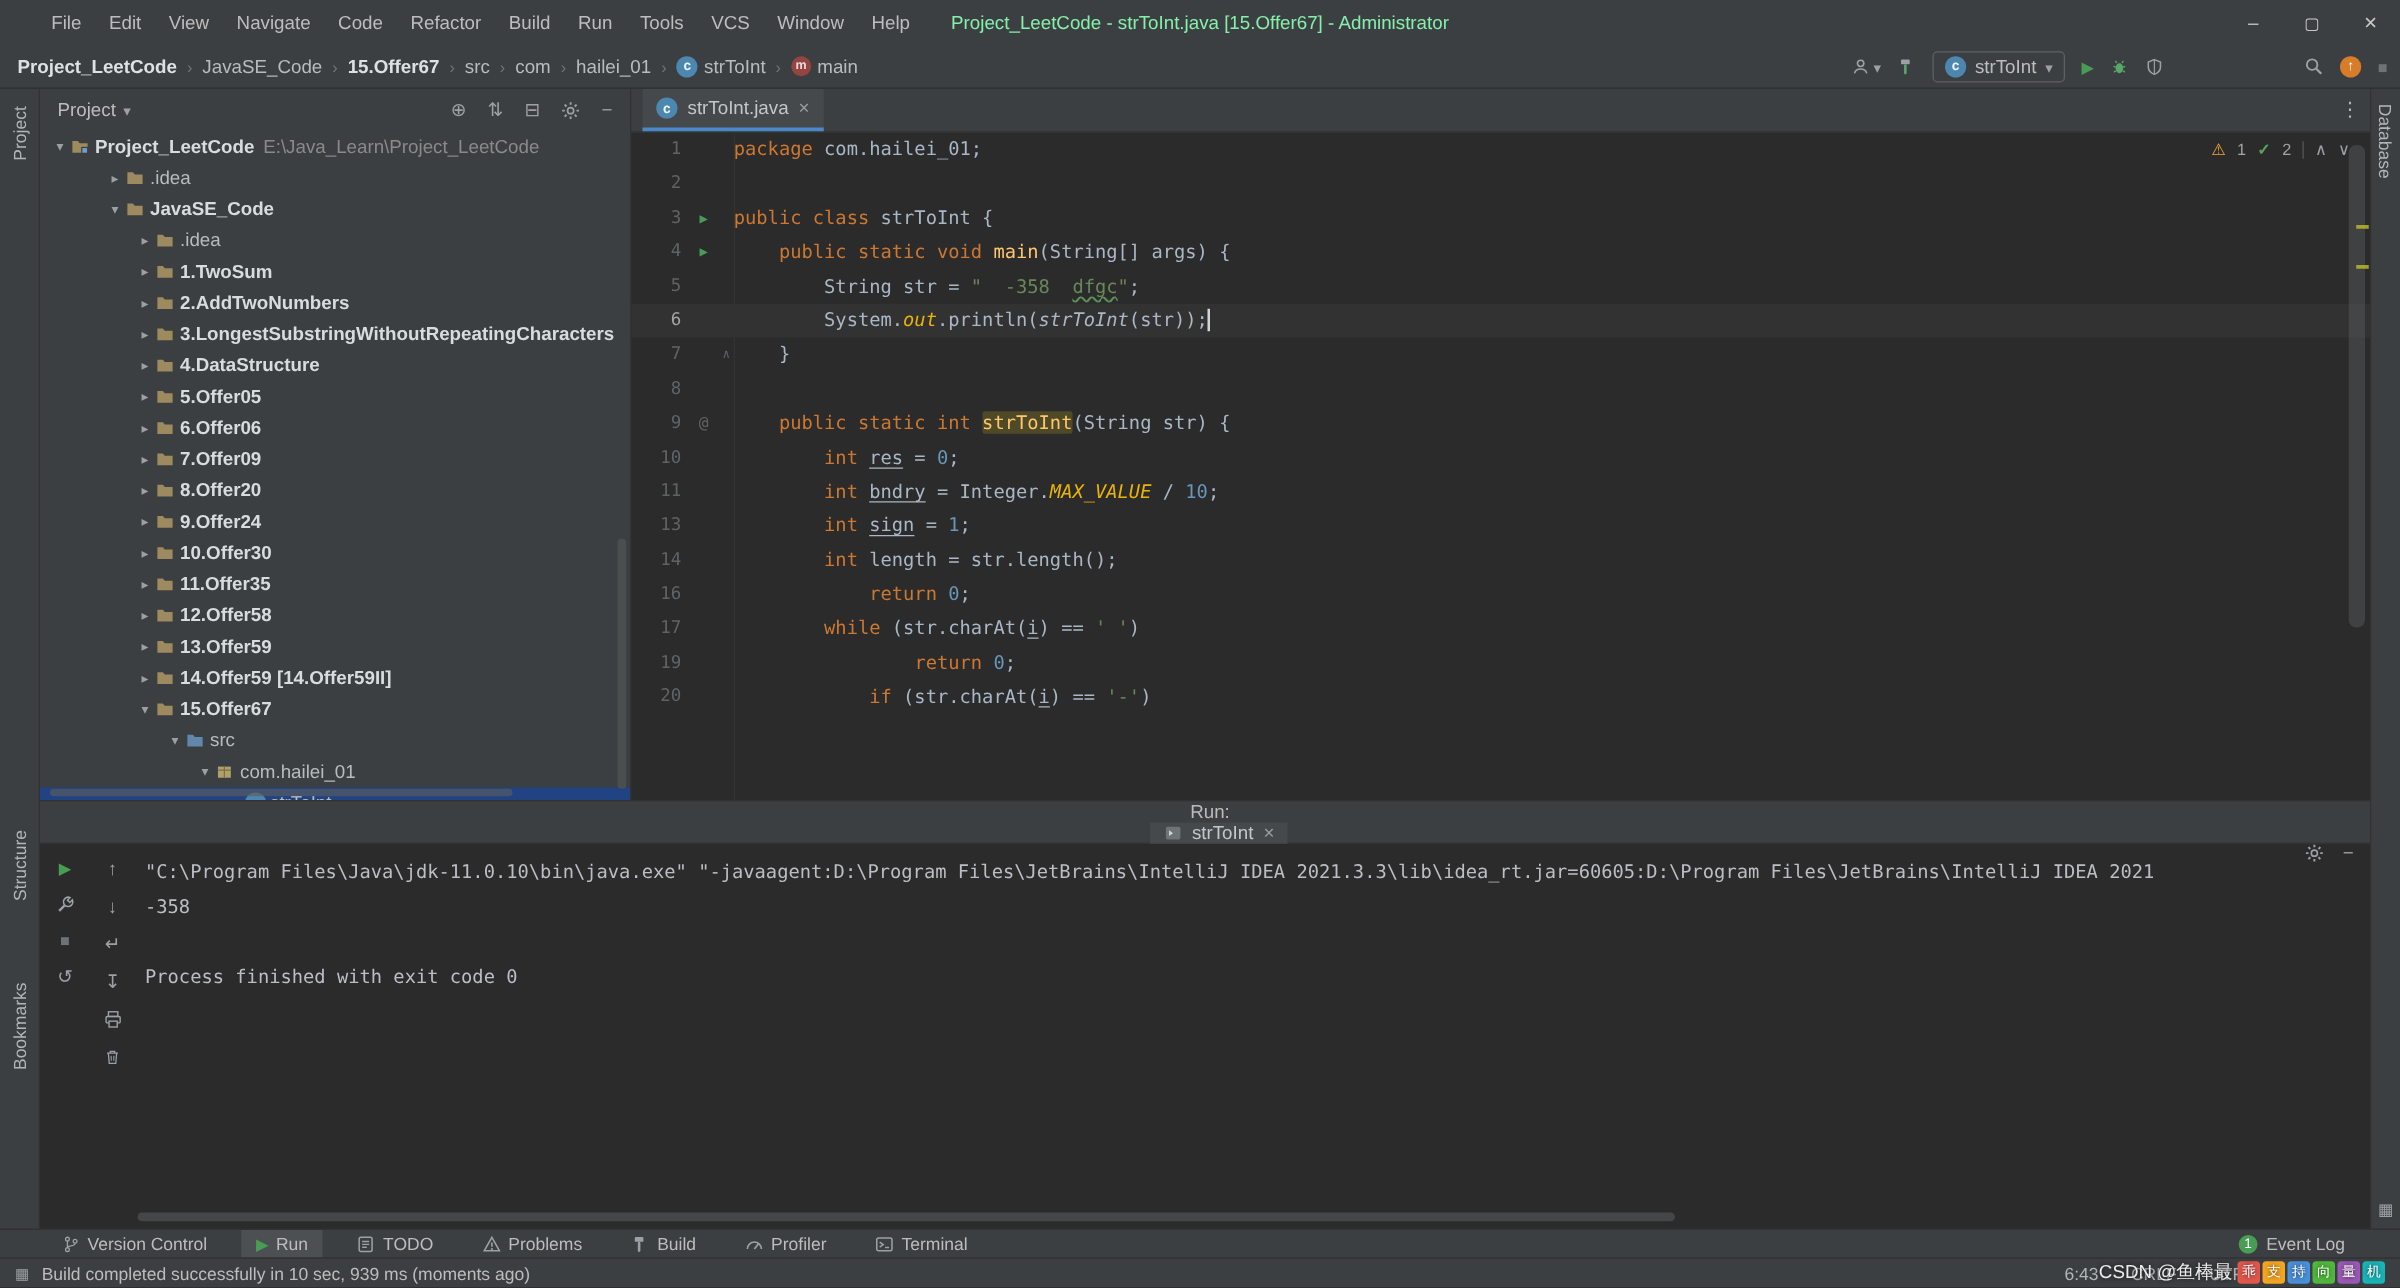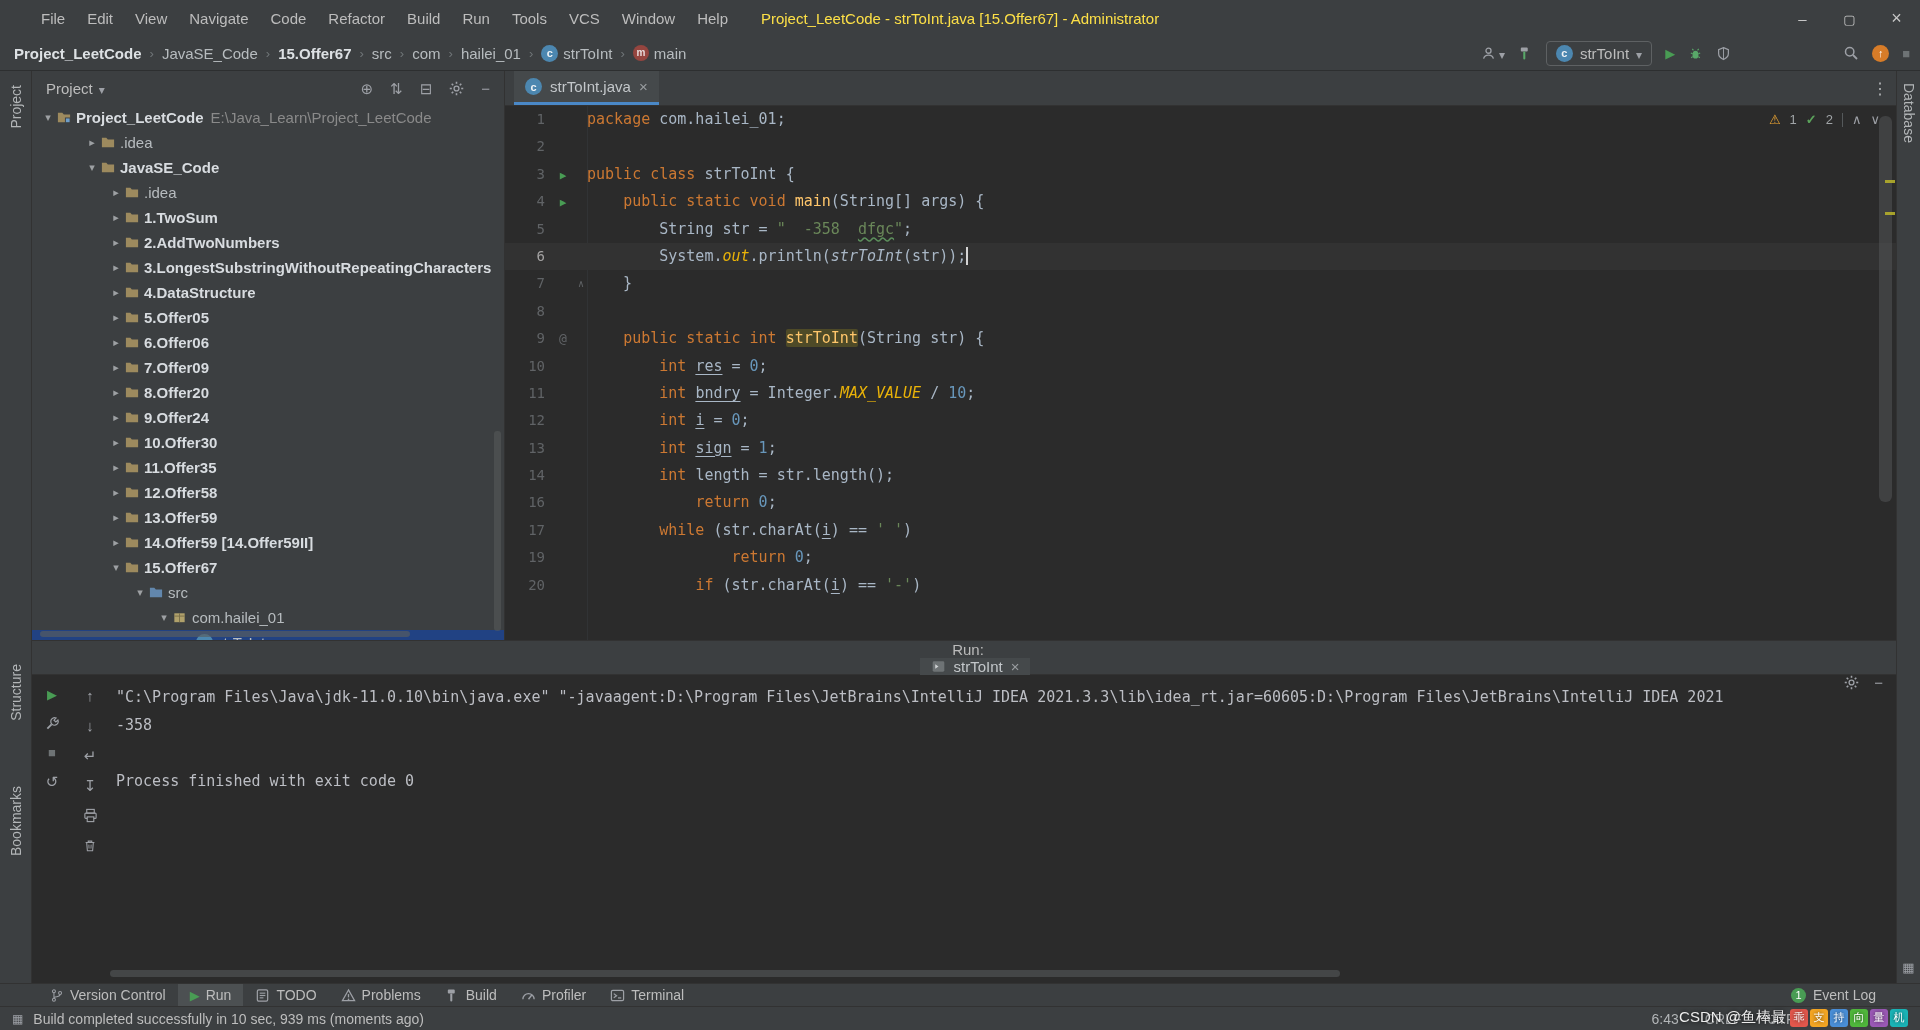--- a/index.html
+++ b/index.html
@@ -9,21 +9,21 @@
     font-family:"Liberation Sans", sans-serif; font-size:15px;
   }
   .mono { font-family:"DejaVu Sans Mono", monospace; }
   .g { font-size:15px; color:#9da0a6; line-height:1; display:inline-block; }
   .ic { display:inline-flex; align-items:center; justify-content:center; line-height:1; }
 
   
   .titlebar { position:absolute; top:0; left:0; right:0; height:36px; background:#3c3f41;
               display:flex; align-items:center; padding-left:30px; z-index:30; }
   .menu-item { padding:0 11px; height:100%; display:flex; align-items:center; color:#bdbdbd; cursor:default; }
-  .window-title { position:absolute; left:50%; transform:translateX(-50%); color:#fde047; white-space:nowrap; }
+  .window-title { position:absolute; left:50%; transform:translateX(-50%); color:#86efac; white-space:nowrap; }
   .win-controls { position:absolute; right:0; top:0; height:36px; display:flex; }
   .win-btn { width:47px; height:36px; display:flex; align-items:center; justify-content:center; color:#c7c7c7; font-size:15px; }
   .win-min::before { content:"–"; }
   .win-max::before { content:"▢"; font-size:13px; }
   .win-close::before { content:"×"; font-size:18px; }
 
   
   .navbar { position:absolute; top:36px; left:0; right:0; height:35px; background:#3c3f41;
             border-bottom:1px solid #2d2f30; display:flex; align-items:center; padding-left:14px; z-index:25; }
   .crumb { display:inline-flex; align-items:center; gap:5px; color:#b7bcbf; white-space:nowrap; }
@@ -128,21 +128,21 @@
   .vtoolbar.narrow { width:36px; }
   .console { flex:1; overflow:hidden; padding:8px 0 0 8px; font-family:"DejaVu Sans Mono", monospace;
              font-size:15px; color:#bcbec4; }
   .console div { height:28px; line-height:28px; white-space:pre; overflow:hidden; }
   .console-hscroll { position:absolute; bottom:5px; left:78px; width:1230px; height:7px; background:#55585a;
                      border-radius:4px; opacity:.6; }
 
   
   .toolbar { position:absolute; left:0; right:0; bottom:24px; height:23px; background:#3c3f41;
              border-top:1px solid #323232; display:flex; align-items:center; padding-left:38px;
-             font-size:14px; color:#bdbdbd; z-index:30; }
+             font-size:14px; color:#bdbdbd; z-index:30;gap:15px; }
   .tb-btn { height:100%; display:inline-flex; align-items:center; gap:6px; padding:0 12px; white-space:nowrap; }
   .tb-btn.active { background:#4c5052; }
   .event-log { position:absolute; right:44px; display:flex; align-items:center; gap:7px; }
   .badge-dot { width:15px; height:15px; border-radius:50%; background:#499c54; color:#fff; font-size:11px;
                display:inline-flex; align-items:center; justify-content:center; }
   .statusbar { position:absolute; left:0; right:0; bottom:0; height:24px; background:#3c3f41;
                border-top:1px solid #323232; display:flex; align-items:center; font-size:14px;
                color:#bdbdbd; z-index:30; }
   .sb-ic { margin-left:12px; color:#9da0a6; font-size:12px; }
   .sb-msg { margin-left:10px; white-space:nowrap; }
@@ -559,21 +559,20 @@
     <div class="code-line"><span class="ln">2</span><span class="gut"></span><span class="fold"></span><span class="code"></span></div>
     <div class="code-line"><span class="ln">3</span><span class="gut"><span class="run-arrow">▶</span></span><span class="fold"></span><span class="code"><span class="c-kw">public class </span><span class="c-d">strToInt {</span></span></div>
     <div class="code-line"><span class="ln">4</span><span class="gut"><span class="run-arrow">▶</span></span><span class="fold"></span><span class="code"><span class="c-d">    </span><span class="c-kw">public static void </span><span class="c-md">main</span><span class="c-d">(String[] args) {</span></span></div>
     <div class="code-line"><span class="ln">5</span><span class="gut"></span><span class="fold"></span><span class="code"><span class="c-d">        String str = </span><span class="c-str">"  -358  </span><span class="c-typo">dfgc</span><span class="c-str">"</span><span class="c-d">;</span></span></div>
     <div class="code-line cur"><span class="ln">6</span><span class="gut"></span><span class="fold"></span><span class="code"><span class="c-d">        System.</span><span class="c-fld">out</span><span class="c-d">.println(</span><span class="c-it">strToInt</span><span class="c-d">(str));</span><span class="caret"></span></span></div>
     <div class="code-line"><span class="ln">7</span><span class="gut"></span><span class="fold">∧</span><span class="code"><span class="c-d">    }</span></span></div>
     <div class="code-line"><span class="ln">8</span><span class="gut"></span><span class="fold"></span><span class="code"></span></div>
     <div class="code-line"><span class="ln">9</span><span class="gut">@</span><span class="fold"></span><span class="code"><span class="c-d">    </span><span class="c-kw">public static int </span><span class="c-mdhl">strToInt</span><span class="c-d">(String str) {</span></span></div>
     <div class="code-line"><span class="ln">10</span><span class="gut"></span><span class="fold"></span><span class="code"><span class="c-d">        </span><span class="c-kw">int </span><span class="c-re">res</span><span class="c-d"> = </span><span class="c-num">0</span><span class="c-d">;</span></span></div>
     <div class="code-line"><span class="ln">11</span><span class="gut"></span><span class="fold"></span><span class="code"><span class="c-d">        </span><span class="c-kw">int </span><span class="c-re">bndry</span><span class="c-d"> = Integer.</span><span class="c-fld">MAX_VALUE</span><span class="c-d"> / </span><span class="c-num">10</span><span class="c-d">;</span></span></div>
-    <div class="code-line"><span class="ln">12</span><span class="gut"></span><span class="fold"></span><span class="code"><span class="c-d">        </span><span class="c-kw">int </span><span class="c-re">i</span><span class="c-d"> = </span><span class="c-num">0</span><span class="c-d">;</span></span></div>
     <div class="code-line"><span class="ln">13</span><span class="gut"></span><span class="fold"></span><span class="code"><span class="c-d">        </span><span class="c-kw">int </span><span class="c-re">sign</span><span class="c-d"> = </span><span class="c-num">1</span><span class="c-d">;</span></span></div>
     <div class="code-line"><span class="ln">14</span><span class="gut"></span><span class="fold"></span><span class="code"><span class="c-d">        </span><span class="c-kw">int </span><span class="c-d">length = str.length();</span></span></div>
     <div class="code-line"><span class="ln">16</span><span class="gut"></span><span class="fold"></span><span class="code"><span class="c-d">            </span><span class="c-kw">return </span><span class="c-num">0</span><span class="c-d">;</span></span></div>
     <div class="code-line"><span class="ln">17</span><span class="gut"></span><span class="fold"></span><span class="code"><span class="c-d">        </span><span class="c-kw">while </span><span class="c-d">(str.charAt(</span><span class="c-re">i</span><span class="c-d">) == </span><span class="c-str">' '</span><span class="c-d">)</span></span></div>
     <div class="code-line"><span class="ln">19</span><span class="gut"></span><span class="fold"></span><span class="code"><span class="c-d">                </span><span class="c-kw">return </span><span class="c-num">0</span><span class="c-d">;</span></span></div>
     <div class="code-line"><span class="ln">20</span><span class="gut"></span><span class="fold"></span><span class="code"><span class="c-d">            </span><span class="c-kw">if </span><span class="c-d">(str.charAt(</span><span class="c-re">i</span><span class="c-d">) == </span><span class="c-str">'-'</span><span class="c-d">)</span></span></div>
   </div>
 
 <div class="inspections">
   <span class="warn-ic"></span>

